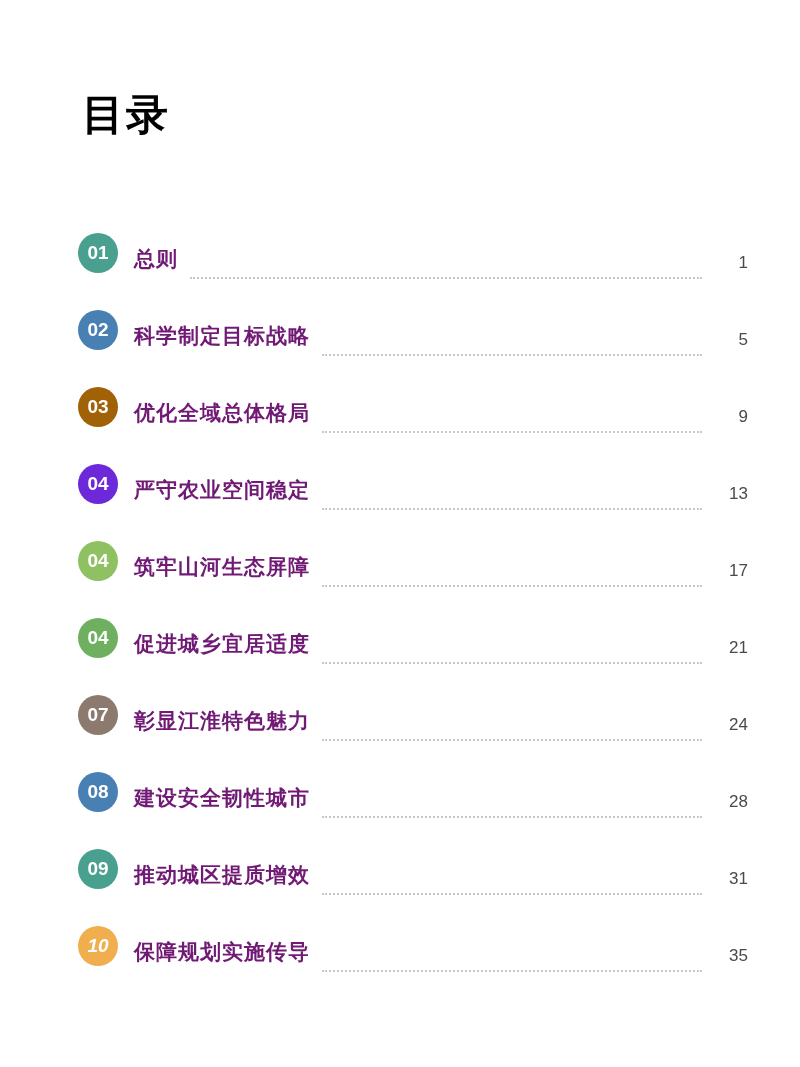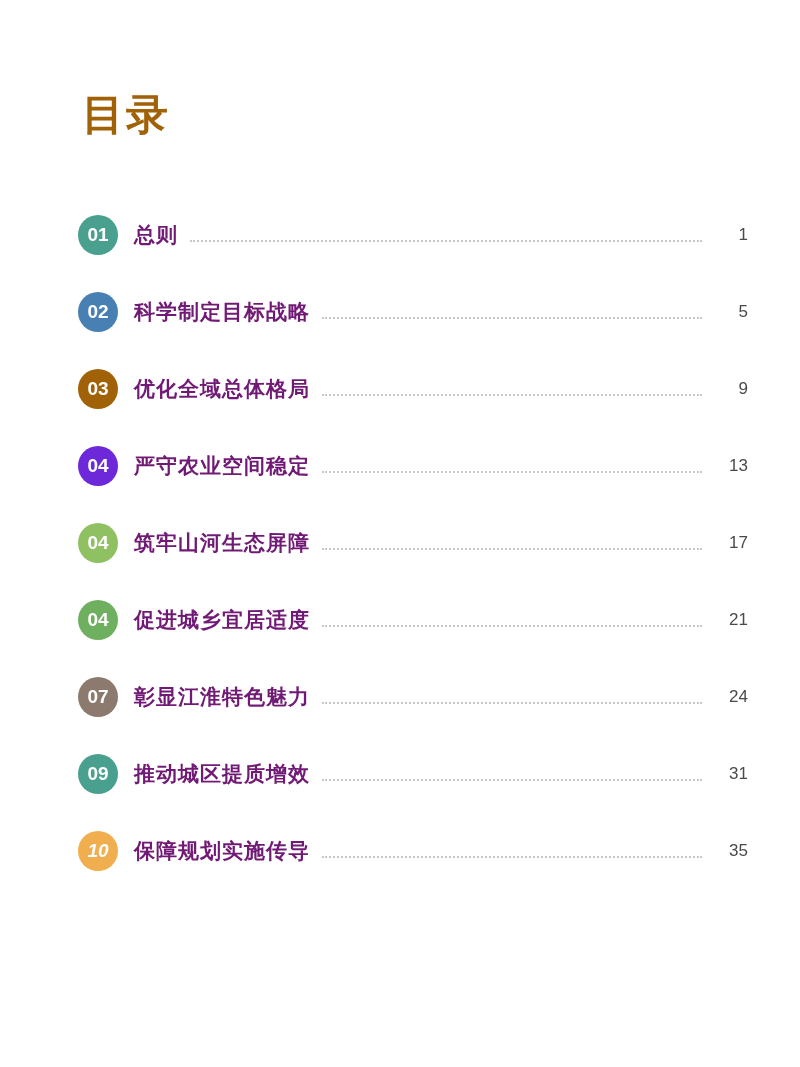--- a/index.html
+++ b/index.html
@@ -20,33 +20,33 @@
     height: 1067px;
     box-sizing: border-box;
     padding: 0;
   }
   .toc-title {
     position: absolute;
     left: 82px;
     top: 92px;
     font-size: 42px;
     font-weight: bold;
-    color: #a16207;
+    color: #000000;
     letter-spacing: 2px;
     line-height: 1.1;
   }
   .toc-list {
     position: absolute;
     left: 78px;
     top: 196px;
     width: 670px;
   }
   .toc-row {
     display: flex;
-    align-items: center;
+    align-items: flex-end;
     height: 77px;
   }
   .badge {
     flex: 0 0 auto;
     width: 40px;
     height: 40px;
     border-radius: 50%;
     color: #ffffff;
     font-size: 19px;
     font-weight: bold;
@@ -133,20 +133,26 @@
       <div class="page-num">21</div>
     </div>
 
     <div class="toc-row">
       <div class="badge" style="background-color: rgb(141, 122, 110);">07</div>
       <div class="row-label">彰显江淮特色魅力</div>
       <div class="dots"></div>
       <div class="page-num">24</div>
     </div>
 
+    <div class="toc-row">
+      <div class="badge" style="background-color: rgb(72, 128, 180);">08</div>
+      <div class="row-label">建设安全韧性城市</div>
+      <div class="dots"></div>
+      <div class="page-num">28</div>
+    </div>
 
     <div class="toc-row">
       <div class="badge" style="background-color: rgb(74, 160, 142);">09</div>
       <div class="row-label">推动城区提质增效</div>
       <div class="dots"></div>
       <div class="page-num">31</div>
     </div>
 
     <div class="toc-row">
       <div class="badge" style="background-color: rgb(241, 174, 78); font-style: italic;">10</div>

